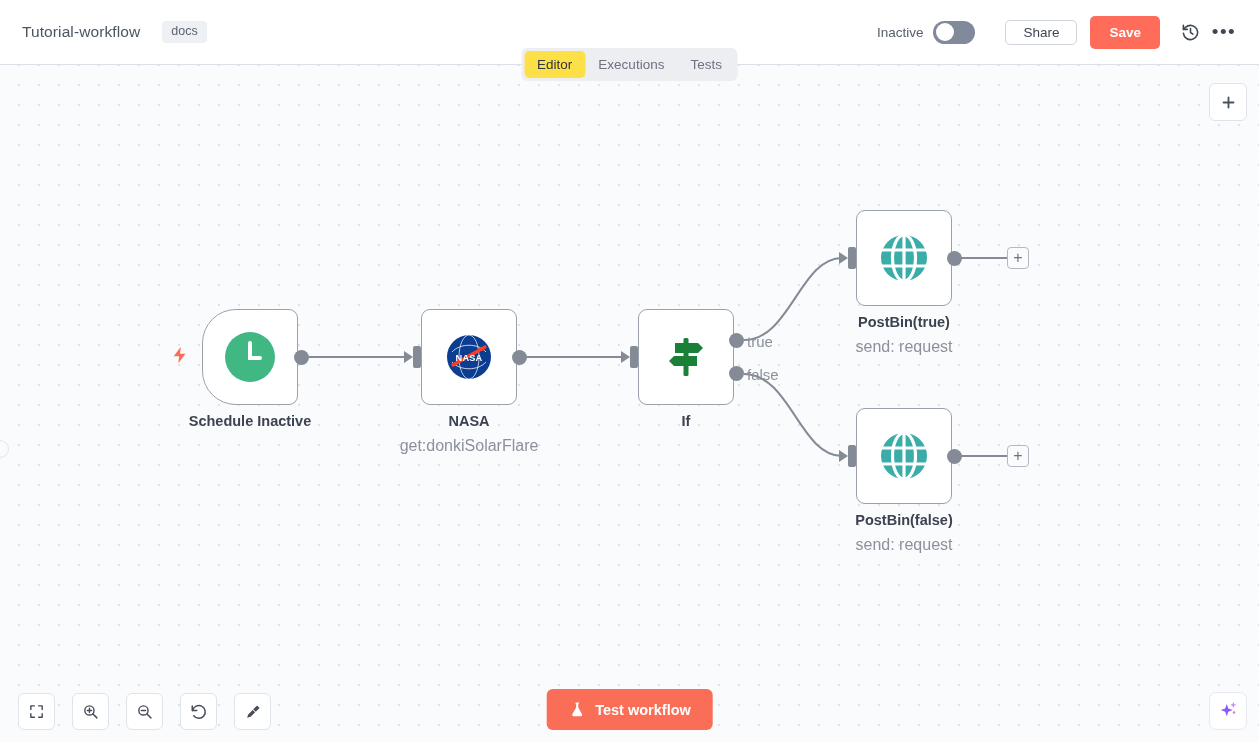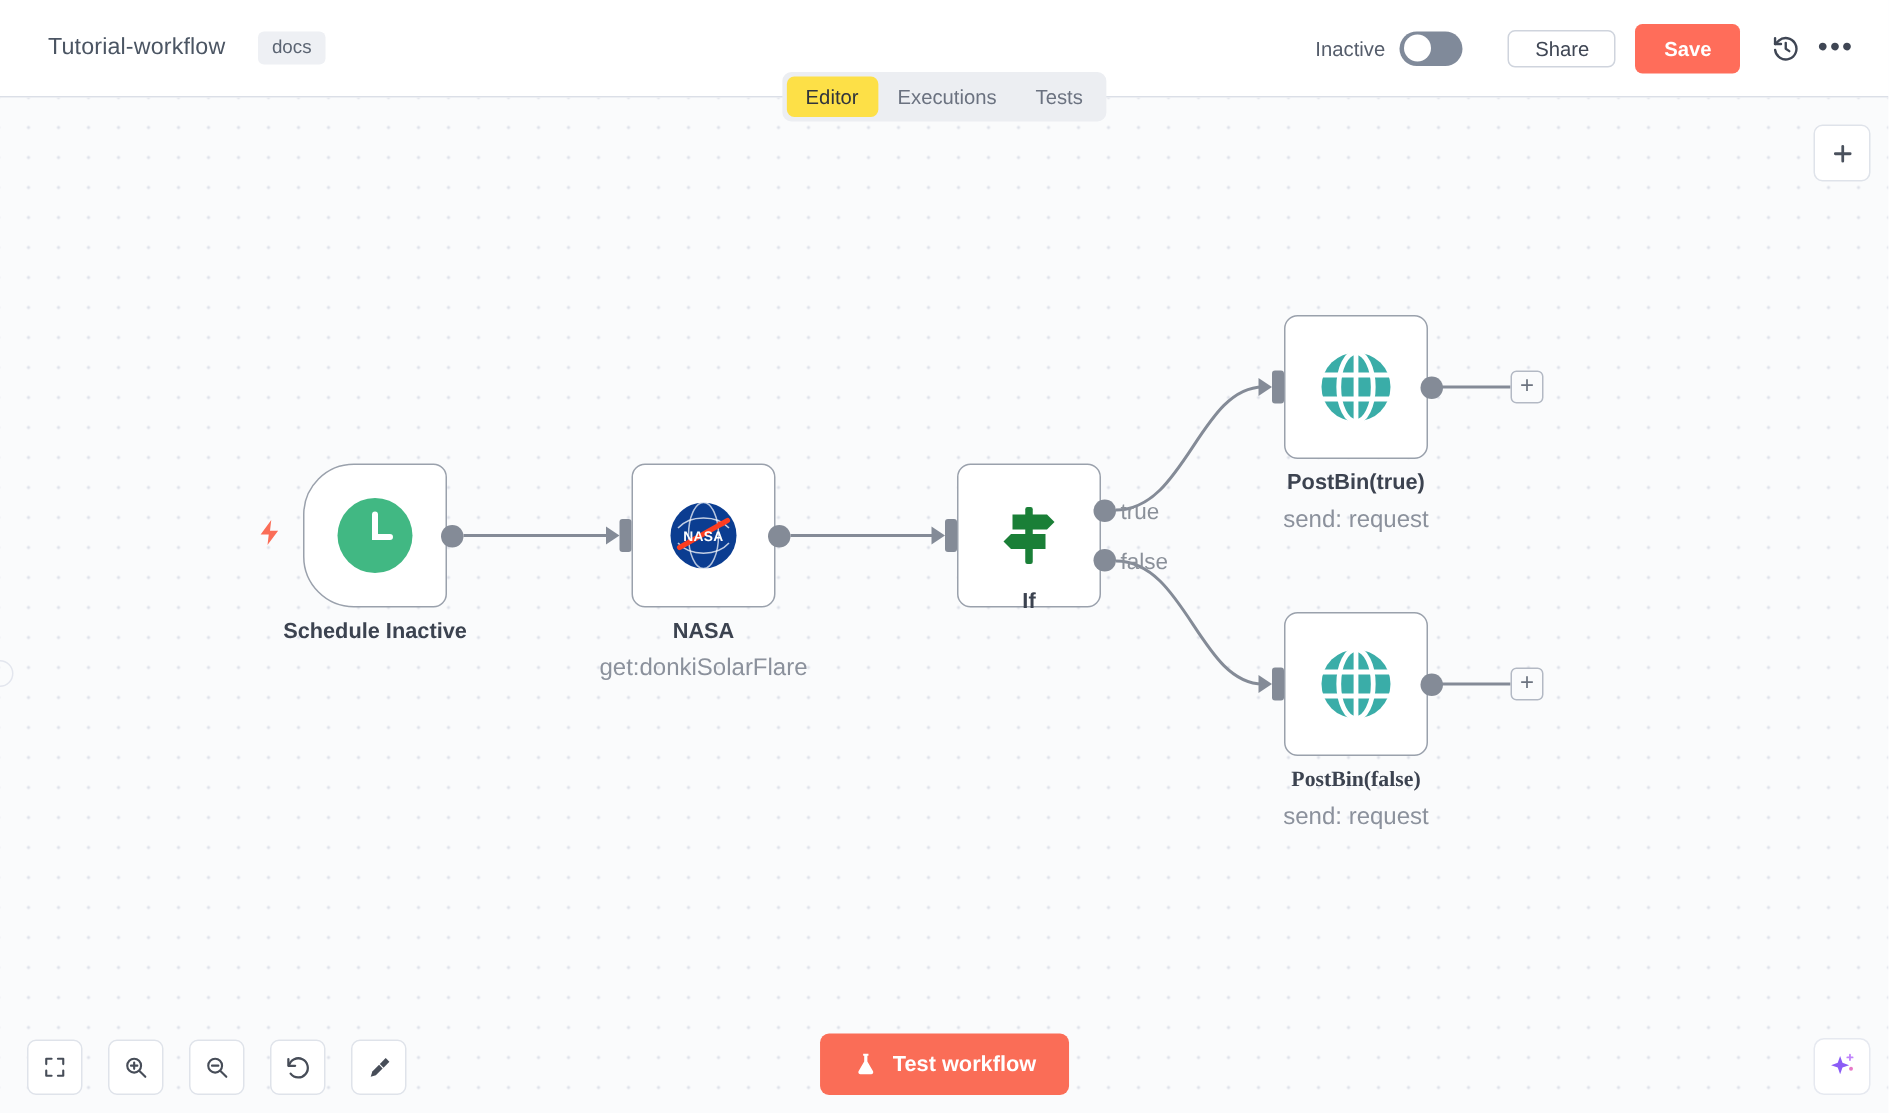--- a/index.html
+++ b/index.html
@@ -26,21 +26,21 @@
     width: 1259px;
     height: 65px;
     background: #ffffff;
     border-bottom: 1px solid #dbdfe7;
     display: flex;
     align-items: center;
     z-index: 40;
   }
 
   .wf-title {
-    margin-left: 32px;
+    margin-left: 22px;
     font-size: 15.5px;
     font-weight: 400;
     color: #4b5563;
     letter-spacing: .1px;
   }
 
   .docs-badge {
     margin-left: 22px;
     background: #eef0f4;
     color: #5b6472;
@@ -405,21 +405,21 @@
       <svg width="50" height="50" viewBox="0 0 50 50">
         <rect x="22.5" y="6" width="5" height="38" rx="1.5" fill="#1a7f37"></rect>
         <path d="M14 11 H37 l5 5 l-5 5 H14 z" fill="#1a7f37"></path>
         <path d="M36 24 H13 l-5 5 l5 5 H36 z" fill="#1a7f37"></path>
       </svg>
     </div>
     <div class="port-out" style="left:729px; top:268px;"></div>
     <div class="port-lbl" style="left:747px; top:268px;">true</div>
     <div class="port-out" style="left:729px; top:301px;"></div>
     <div class="port-lbl" style="left:747px; top:301px;">false</div>
-    <div class="node-label" style="left:588px; top:328px; width:196px;">If</div>
+    <div class="node-label" style="left:588px; top:348px; width:196px;">If</div>
 
     <div class="port-in" style="left:848px; top:182px;"></div>
     <div class="node" style="left:856px; top:145px;">
       <svg width="52" height="52" viewBox="0 0 52 52">
         <circle cx="26" cy="26" r="23" fill="#3aada8"></circle>
         <g stroke="#fff" stroke-width="3.2" fill="none">
           <path d="M3 18 H49"></path>
           <path d="M3 34 H49"></path>
           <path d="M26 3 V49"></path>
           <ellipse cx="26" cy="26" rx="11.5" ry="23"></ellipse>
@@ -438,21 +438,21 @@
         <g stroke="#fff" stroke-width="3.2" fill="none">
           <path d="M3 18 H49"></path>
           <path d="M3 34 H49"></path>
           <path d="M26 3 V49"></path>
           <ellipse cx="26" cy="26" rx="11.5" ry="23"></ellipse>
         </g>
       </svg>
     </div>
     <div class="port-out" style="left:947px; top:384px;"></div>
     <div class="plus-stub" style="left:1007px; top:380px;">+</div>
-    <div class="node-label" style="left:806px; top:447px; width:196px;font-family:Liberation Serif, serif;">PostBin(false)</div>
+    <div class="node-label" style="left:806px; top:447px; width:196px;">PostBin(false)</div>
     <div class="node-sub" style="left:806px; top:471px; width:196px;">send: request</div>
 
     <div class="add-node-btn">
       <svg width="17" height="17" viewBox="0 0 24 24" stroke="#4a515d" stroke-width="2.6" stroke-linecap="round">
         <path d="M12 5 V19 M5 12 H19"></path>
       </svg>
     </div>
 
     <div class="ctrl-btn" style="left:18px; bottom:12px;">
       <svg width="17" height="17" viewBox="0 0 24 24" fill="none" stroke="#474d58" stroke-width="2" stroke-linecap="round" stroke-linejoin="round">

